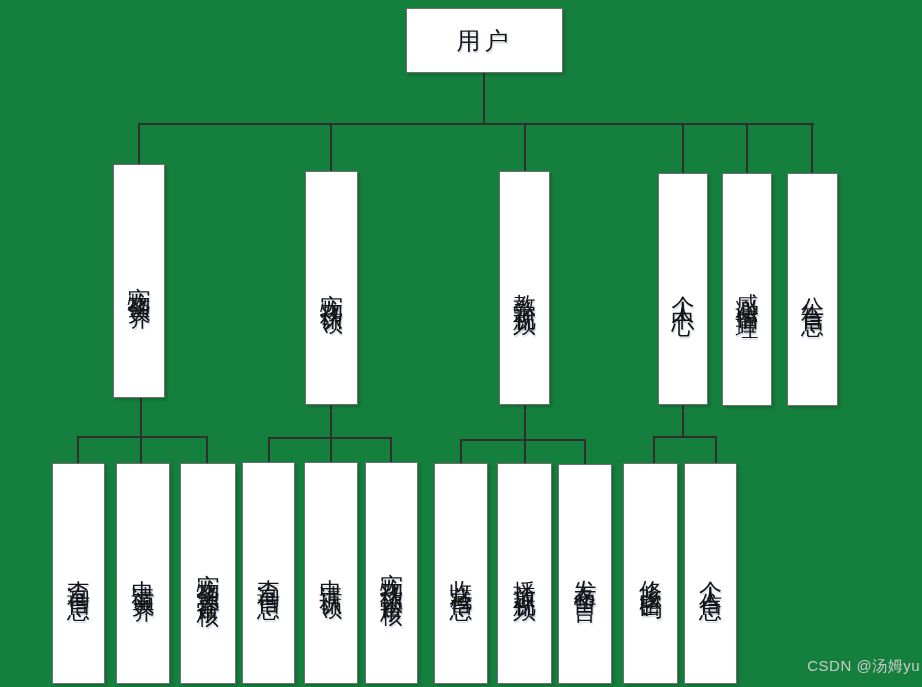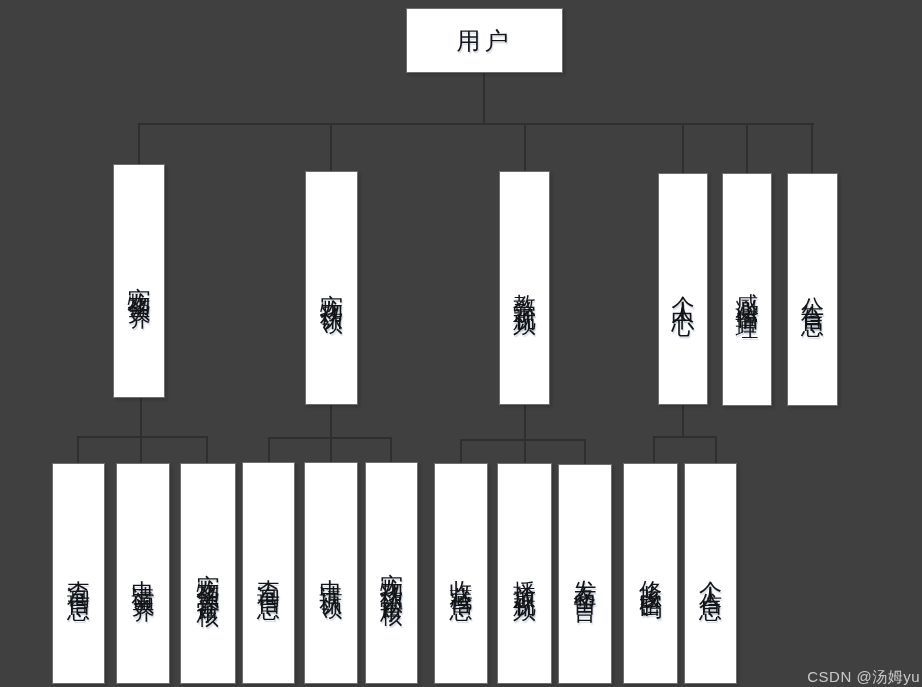--- a/index.html
+++ b/index.html
@@ -5,21 +5,21 @@
   html, body {
     margin: 0;
     padding: 0;
     background: #ffffff;
     font-family: "Liberation Sans", "DejaVu Sans", sans-serif;
   }
   #canvas {
     position: relative;
     width: 922px;
     height: 687px;
-    background: #404040;
+    background: #15803d;
     overflow: hidden;
   }
   .node {
     position: absolute;
     background: #ffffff;
     border: 1px solid #6f6f6f;
     box-shadow: 2px 2px 3px rgba(0,0,0,0.18);
     display: flex;
     align-items: center;
     justify-content: center;
@@ -41,21 +41,21 @@
     text-shadow: 1px 2px 1px rgba(110,140,185,0.30);
     white-space: nowrap;
   }
   .line {
     position: absolute;
     background: #2f2f2f;
   }
   .watermark {
     position: absolute;
     right: 2px;
-    bottom: 0;
+    bottom: 11px;
     font-size: 15px;
     color: #c9c9c9;
     letter-spacing: 0.5px;
   }
 </style>
 </head>
 <body>
 
 <div id="canvas">
 

